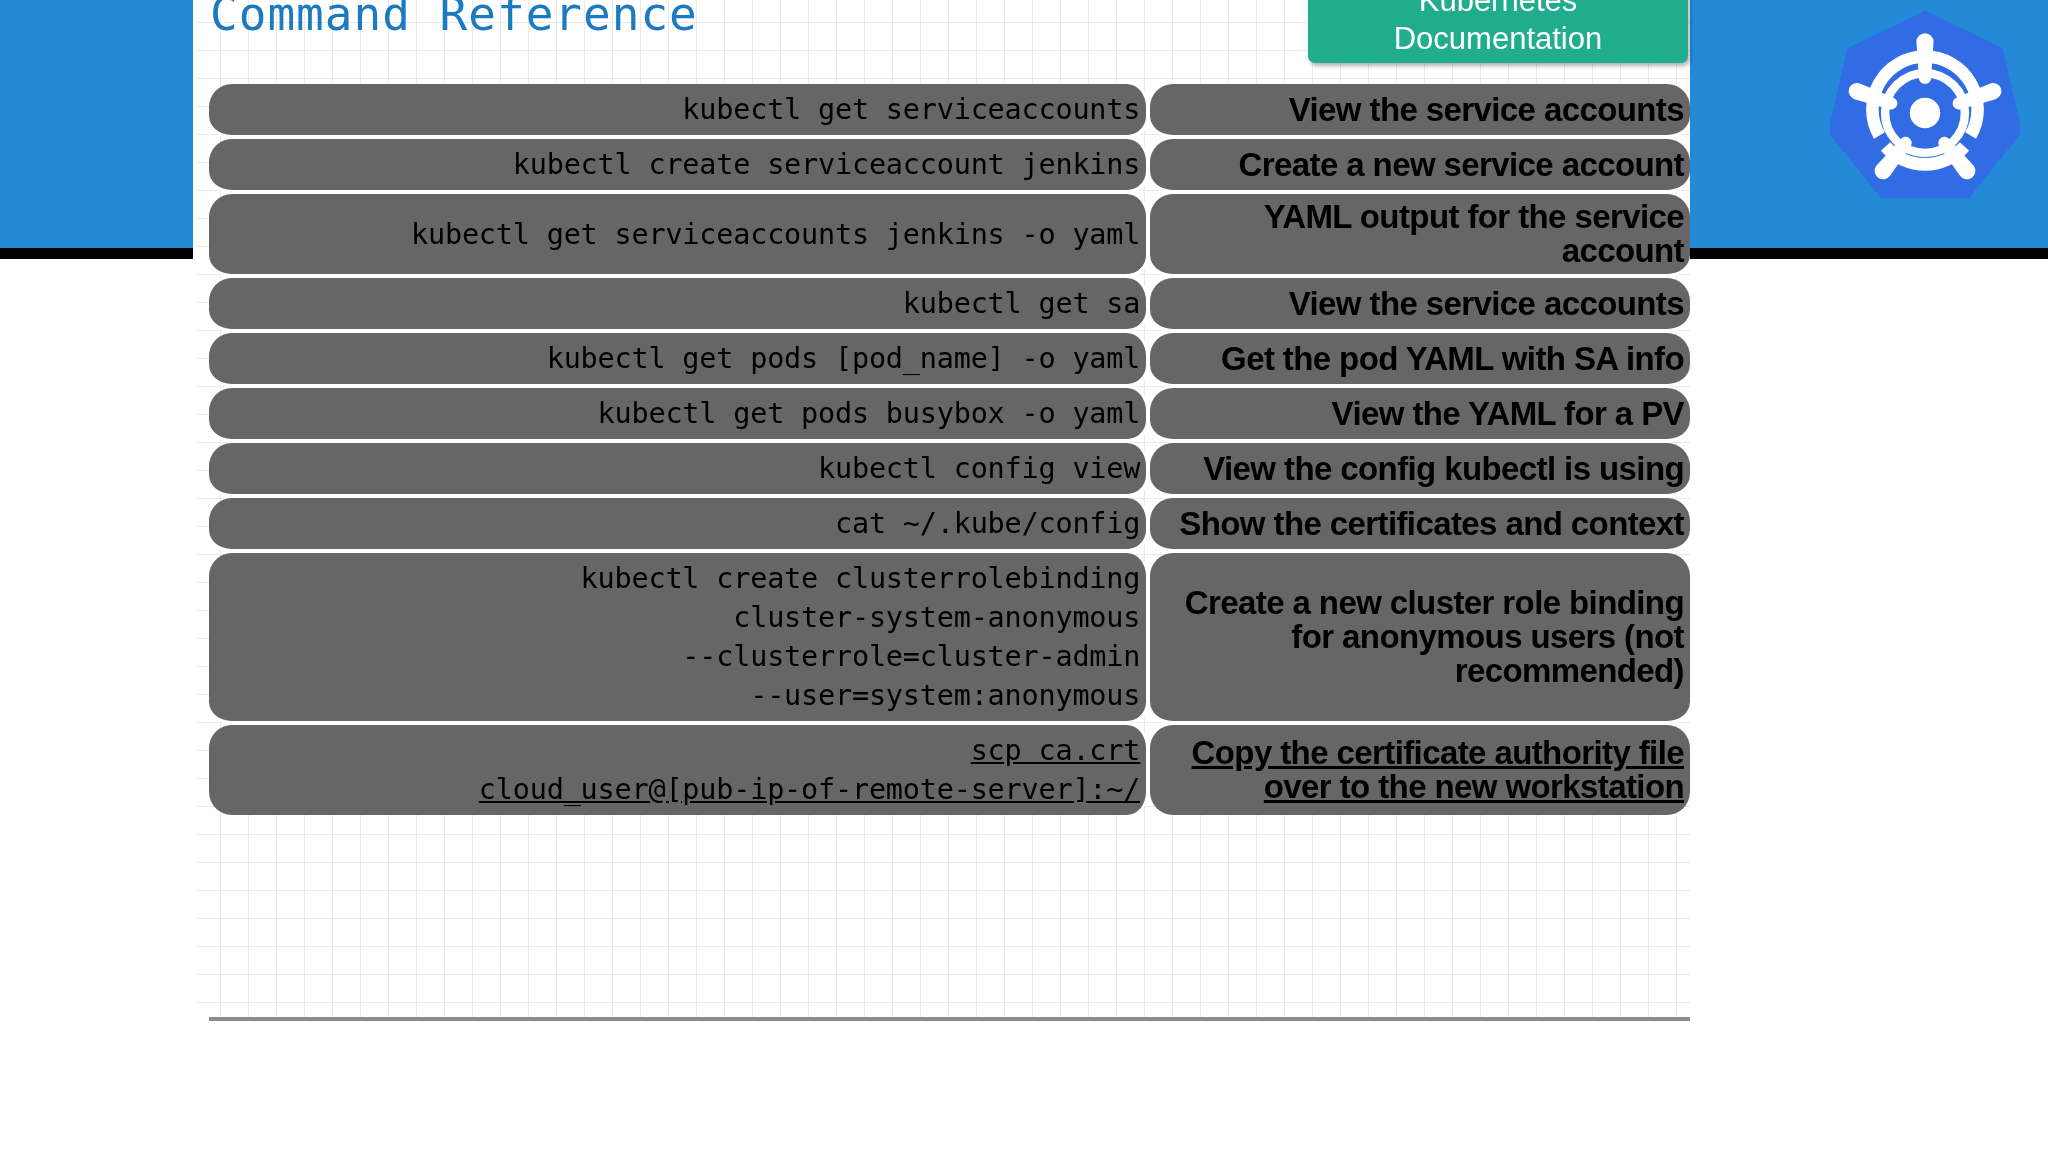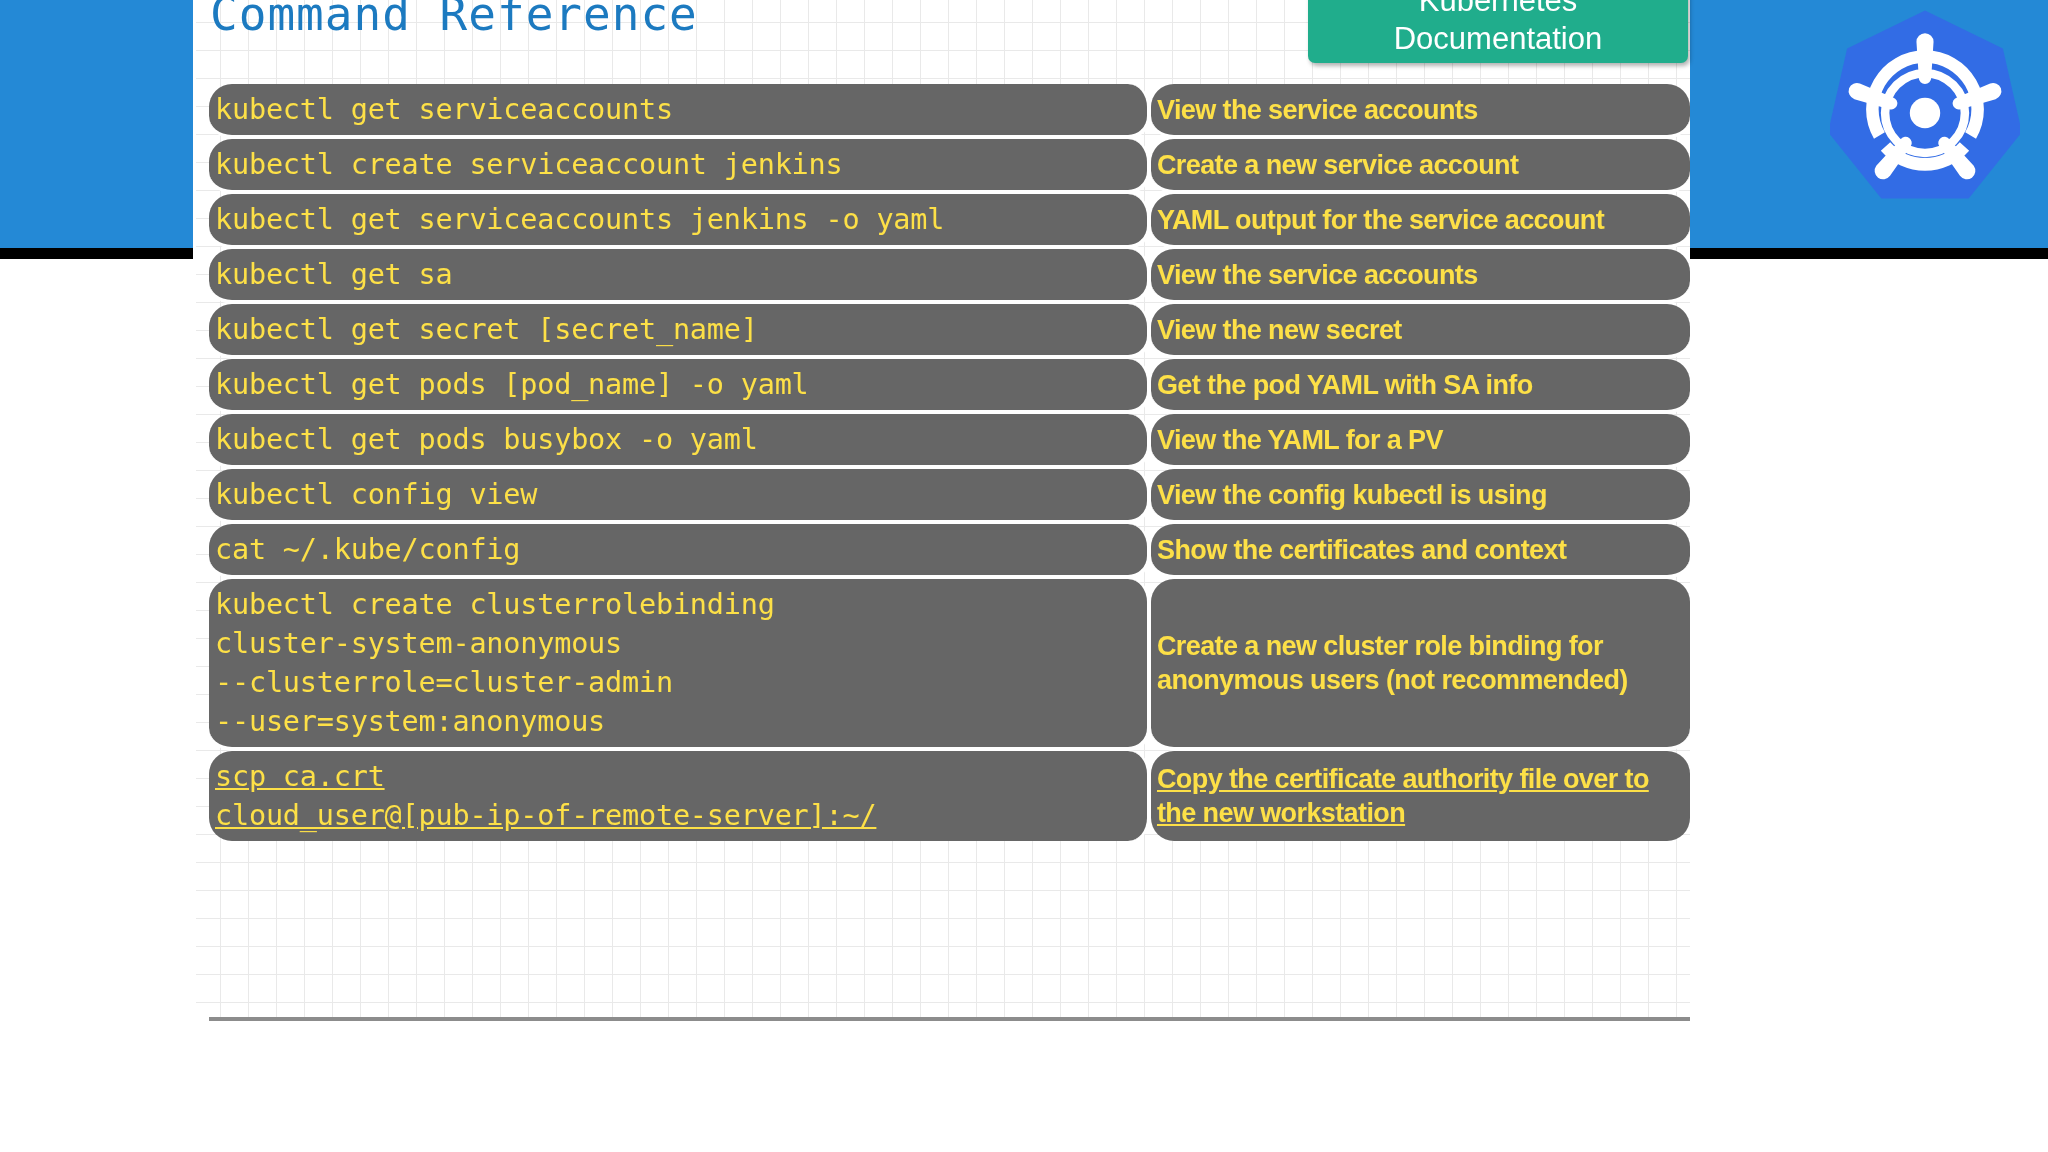--- a/index.html
+++ b/index.html
@@ -104,40 +104,40 @@
     position: absolute;
     left: 209px;
     top: 84px;
     width: 1481px;
     border-collapse: separate;
     border-spacing: 0;
   }
   #command-table tr { }
   #command-table td {
     background: #666666;
-    color: #fde047;
+    color: #000000;
     vertical-align: middle;
-    text-align: left;
+    text-align: right;
     border-bottom: 4px solid #ffffff;
     padding: 6px 6px;
     border-radius: 23px;
   }
   #command-table td.cmd {
     width: 941px;
     font-family: "DejaVu Sans Mono", "Liberation Mono", monospace;
     font-size: 28.5px;
     line-height: 39px;
     border-right: 4px solid #ffffff;
     letter-spacing: -0.2px;
   }
   #command-table td.desc {
     width: 536px;
     font-family: "Liberation Sans", sans-serif;
     font-weight: bold;
-    font-size: 27px;
+    font-size: 33px;
     line-height: 34px;
     letter-spacing: -0.6px;
   }
   #command-table tr:last-child td { border-bottom: none; text-decoration: underline; }
 
   #table-bottom-rule {
     position: absolute;
     left: 209px;
     top: 1017px;
     width: 1481px;
@@ -192,24 +192,20 @@
       </tr>
       <tr>
         <td class="cmd">kubectl get serviceaccounts jenkins -o yaml</td>
         <td class="desc">YAML output for the service account</td>
       </tr>
       <tr>
         <td class="cmd">kubectl get sa</td>
         <td class="desc">View the service accounts</td>
       </tr>
       <tr>
-        <td class="cmd">kubectl get secret [secret_name]</td>
-        <td class="desc">View the new secret</td>
-      </tr>
-      <tr>
         <td class="cmd">kubectl get pods [pod_name] -o yaml</td>
         <td class="desc">Get the pod YAML with SA info</td>
       </tr>
       <tr>
         <td class="cmd">kubectl get pods busybox -o yaml</td>
         <td class="desc">View the YAML for a PV</td>
       </tr>
       <tr>
         <td class="cmd">kubectl config view</td>
         <td class="desc">View the config kubectl is using</td>

